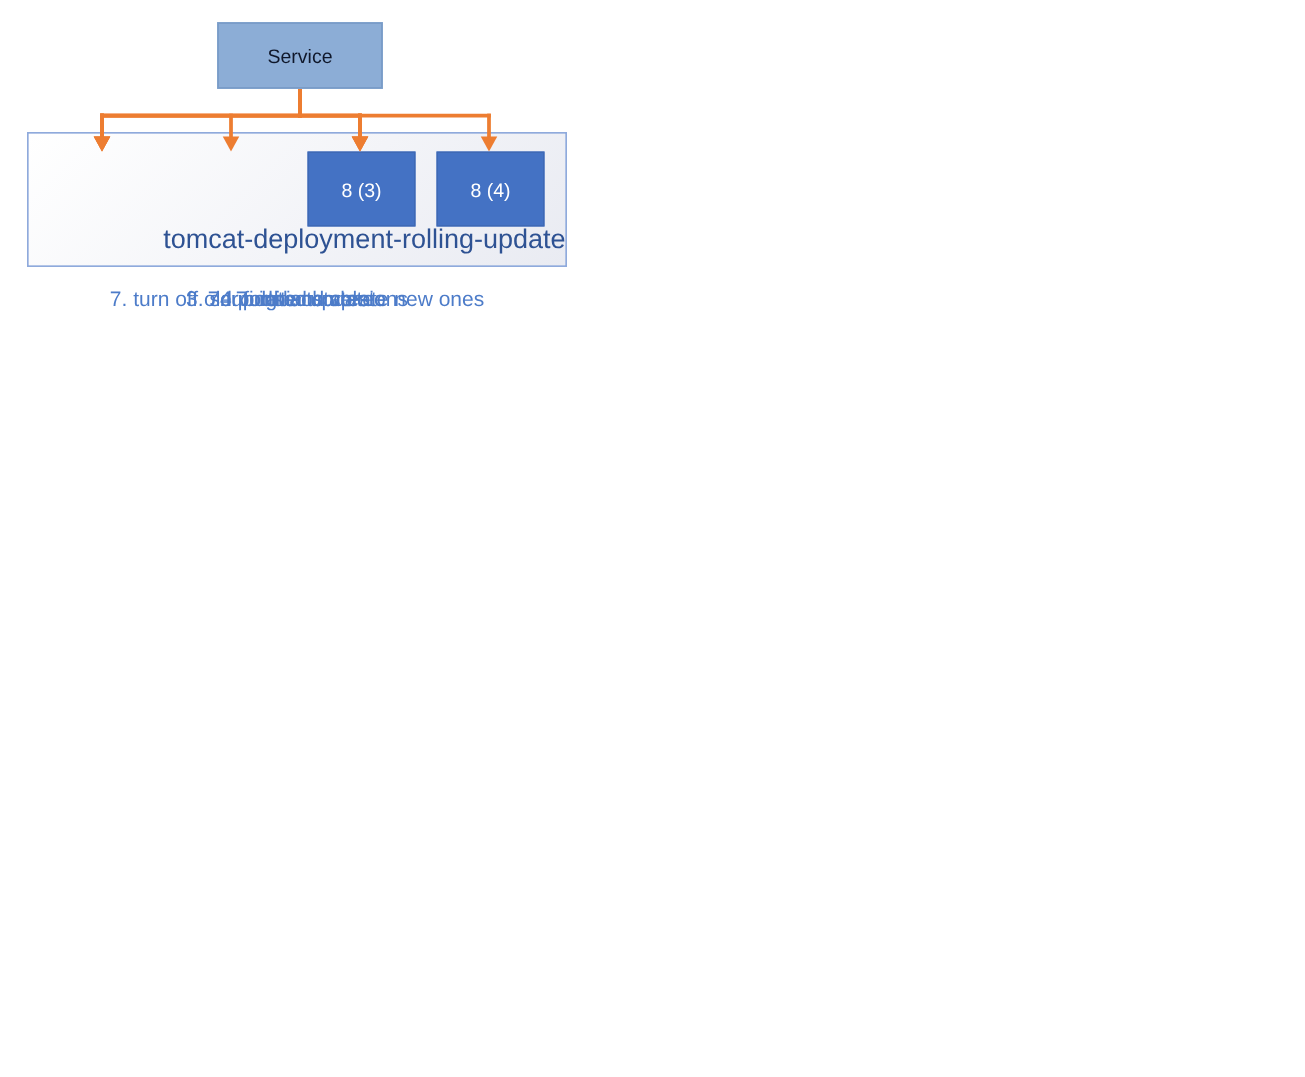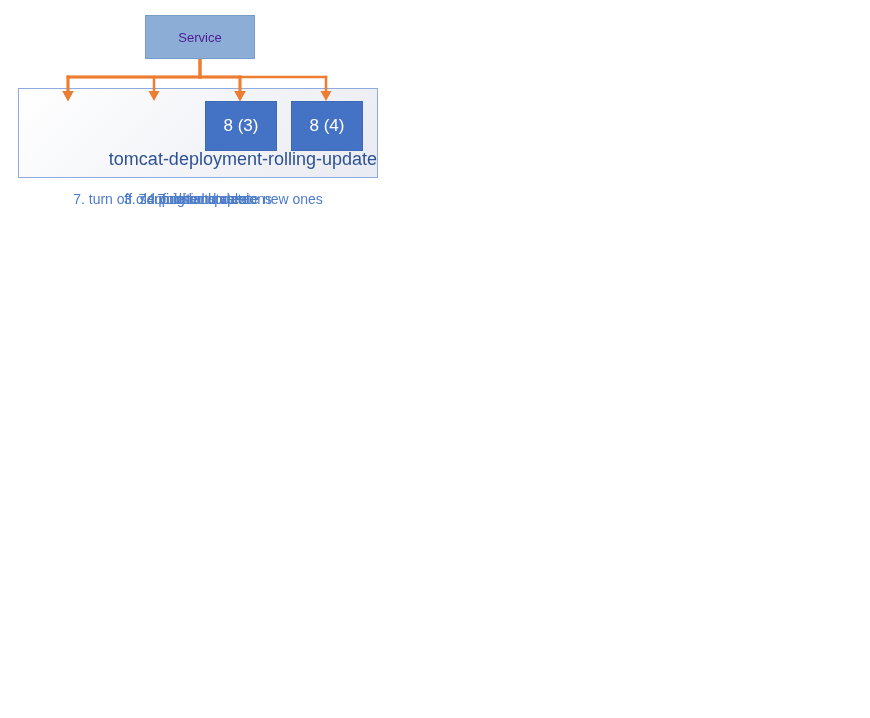--- a/index.html
+++ b/index.html
@@ -15,21 +15,21 @@
   #panel-1 { left: 470; top: 0; }
   #panel-2 { left: 0;   top: 247; text-decoration: underline; }
   #panel-3 { left: 470; top: 247; }
   #panel-4 { left: 0;   top: 488; }
 
   .service {
     position: absolute; left: 145px; top: 15px;
     width: 110px; height: 44px;
     background: #8CADD6;
     border: 1px solid #7A9CC8;
-    color: #4c1d95; font-size: 13px;
+    color: #0f172a; font-size: 13px;
     display: flex; align-items: center; justify-content: center;
     z-index: 2;
   }
   .arrows {
     position: absolute; left: 0; top: 0;
     width: 400px; height: 240px; z-index: 1;
   }
   .arrows path { stroke: #ED7D31; stroke-width: 2.5; fill: none; stroke-linecap: square; }
   .arrows polygon { fill: #ED7D31; }
 
@@ -42,21 +42,21 @@
   }
   .deployment-label {
     position: absolute; left: 0; bottom: 7px; width: 100%;
     text-align: right; color: #2E5293; font-size: 18px;
   }
   .pods-layer { position: absolute; left: 0; top: 0; width: 100%; height: 100%; }
   .pod {
     position: absolute; top: 12px;
     width: 72px; height: 50px;
     display: flex; align-items: center; justify-content: center;
-    font-size: 17px;
+    font-size: 13px;
   }
   .pod.active { background: #4472C4; border: 1px solid #3E69B5; color: #ffffff; }
   .pod.off    { background: #BDBDBD; border: 1px solid #BDBDBD; color: #DCDCDC; }
   .pod.new    {
     background: #ffffff; border: 1px solid #6D8CC6; color: #4B69A8;
     width: 66px; height: 44px; margin-top: 3px; margin-left: 3px;
   }
   .caption {
     position: absolute; left: 18px; top: 191px; width: 360px;
     text-align: center; color: #4D7CC9; font-size: 14px;

